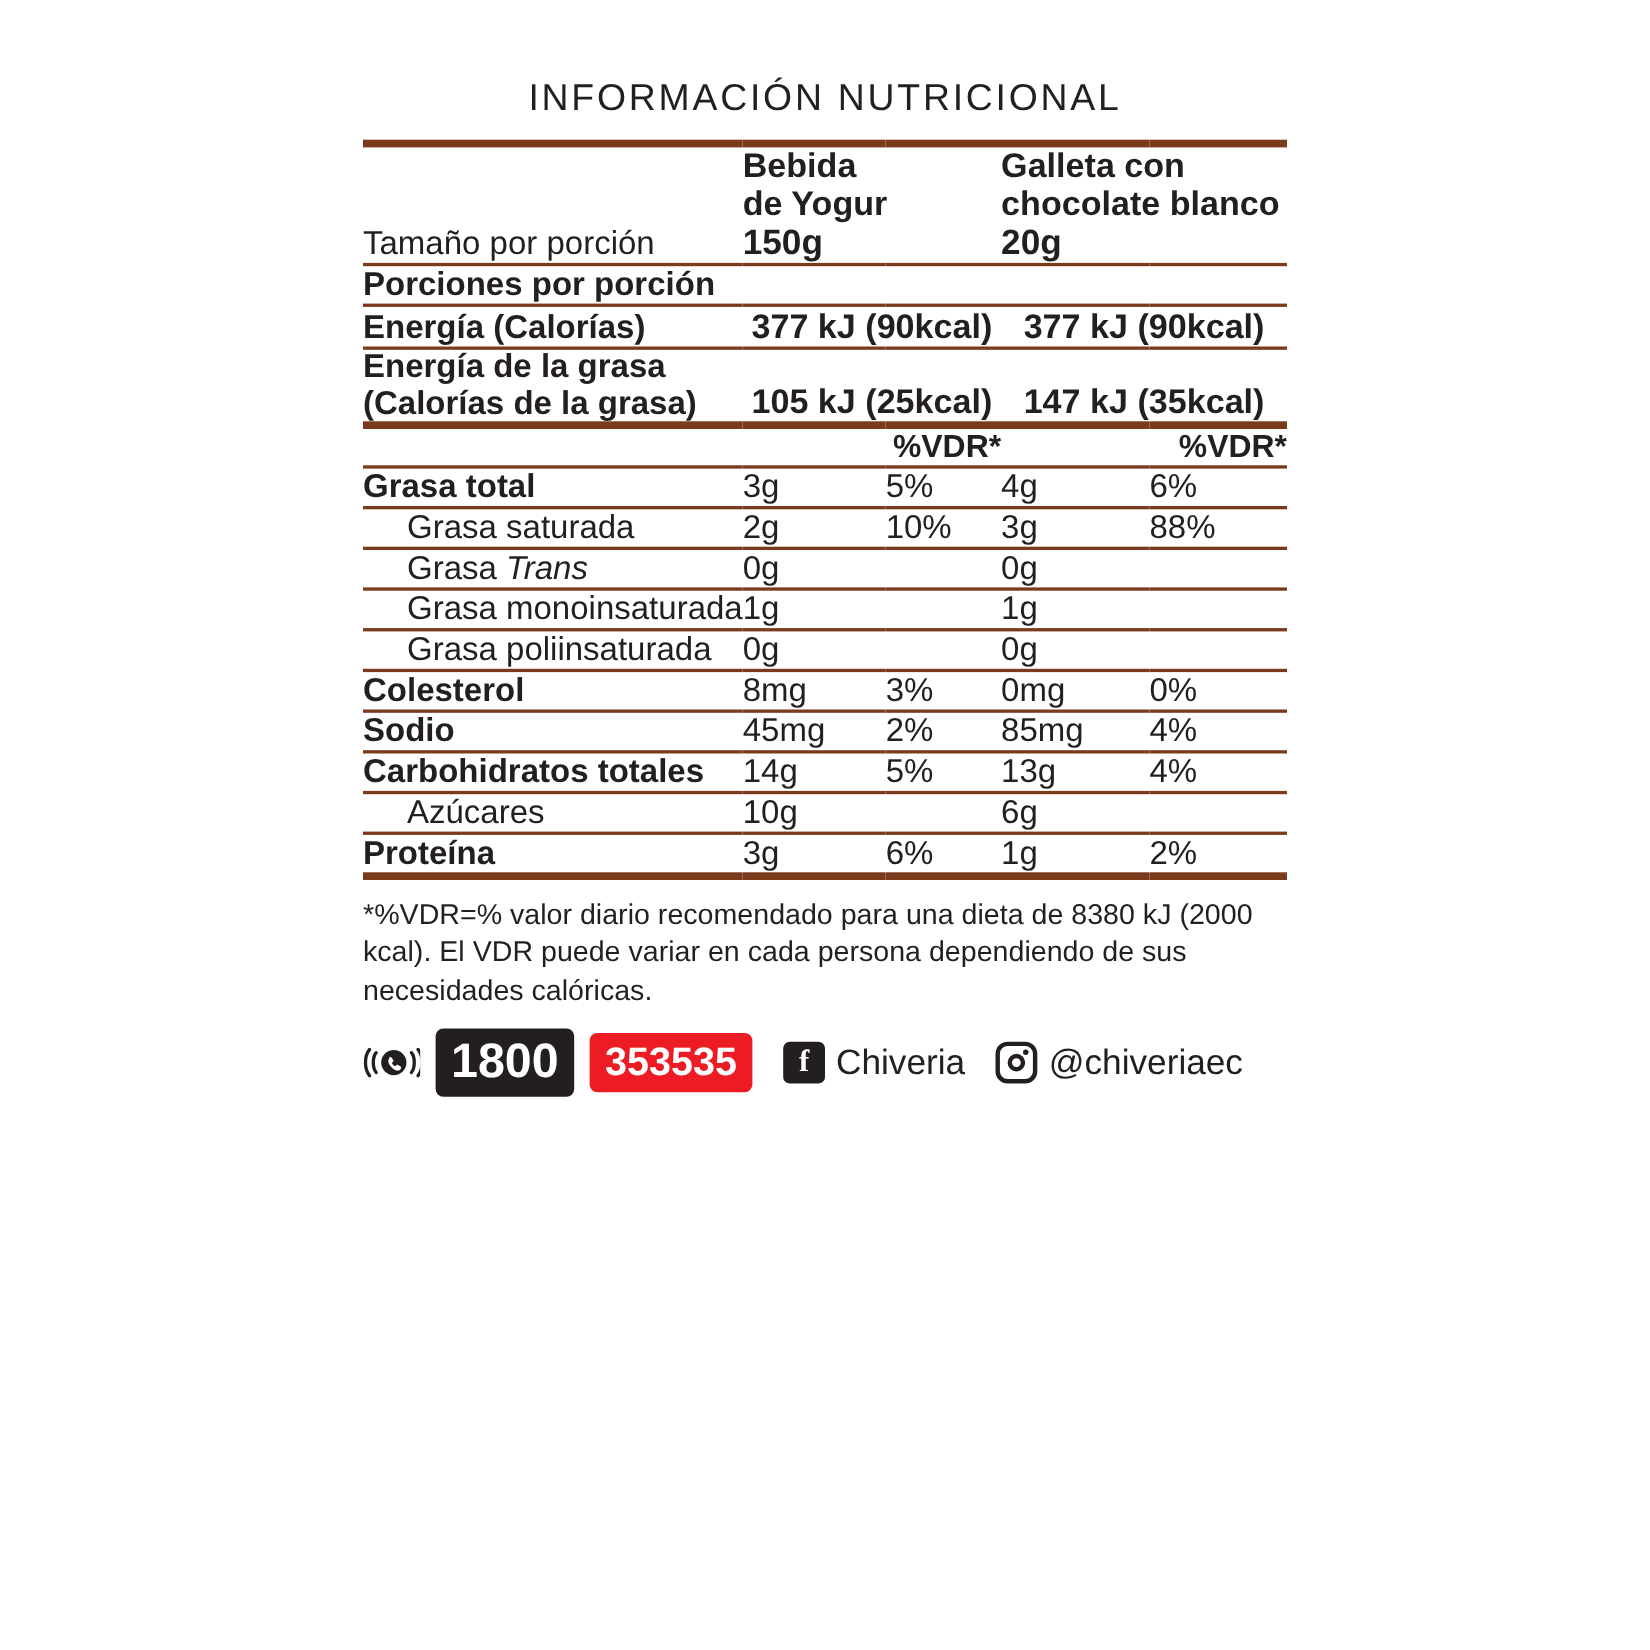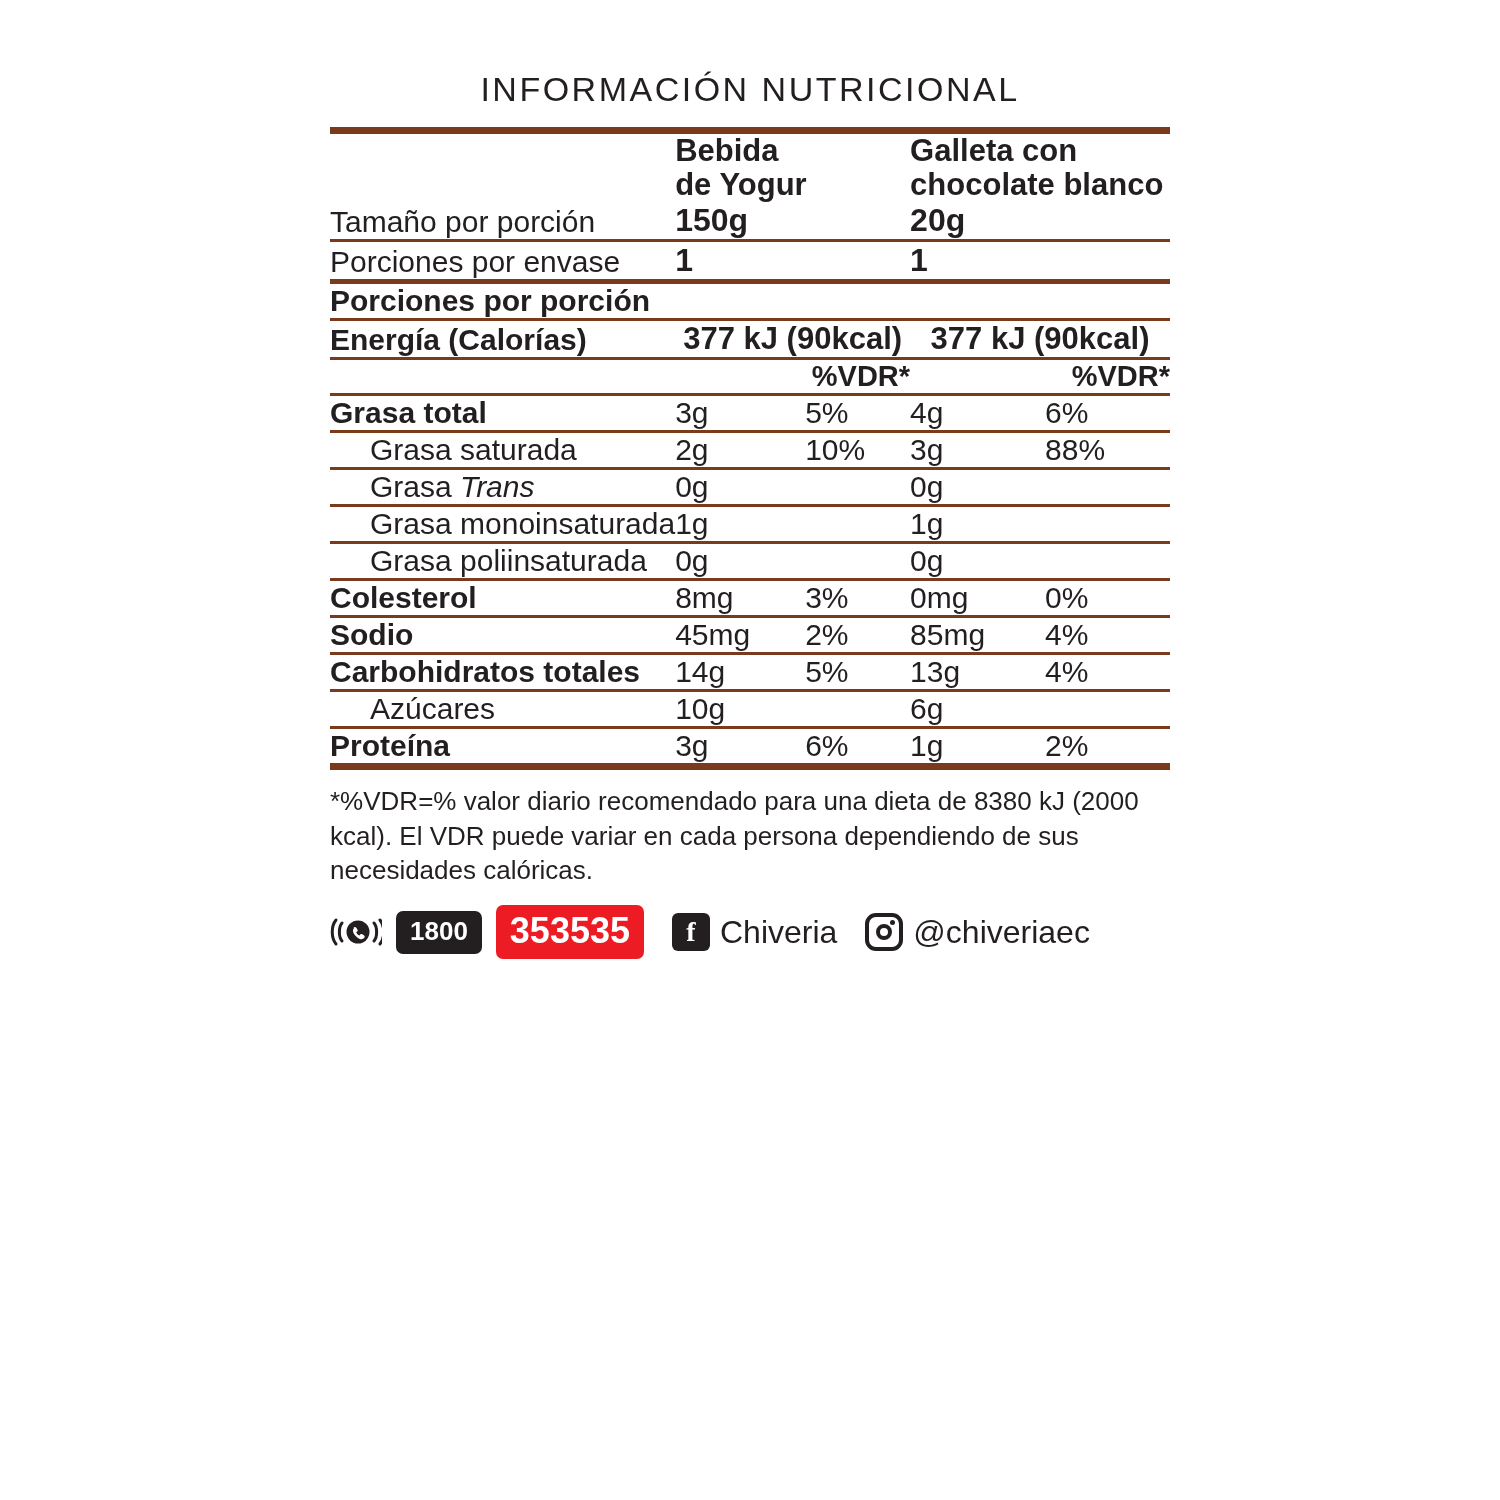--- a/index.html
+++ b/index.html
@@ -110,21 +110,21 @@
   .phone-icon {
     display: flex;
     align-items: center;
     font-size: 30px;
     letter-spacing: -1px;
   }
   .pill-dark {
     background: #231f20;
     color: #ffffff;
     font-weight: bold;
-    font-size: 26px;
+    font-size: 44px;
     padding: 5px 14px 7px 14px;
     border-radius: 7px;
     letter-spacing: 0px;
   }
   .pill-red {
     background: #ed1c24;
     color: #ffffff;
     font-weight: bold;
     font-size: 36px;
     padding: 5px 14px 7px 14px;
@@ -210,37 +210,40 @@
           <div>chocolate blanco</div>
         </td>
       </tr>
 
       <tr class="rule-thin">
         <td class="lbl">Tamaño por porción</td>
         <td class="val big" colspan="2">150g</td>
         <td class="val big" colspan="2">20g</td>
       </tr>
 
-      <tr class="rule-med">
-        <td class="lbl">Porciones por envase</td>
-        <td class="val big" colspan="2">1</td>
-        <td class="val big" colspan="2">1</td>
-      </tr>
 
       <tr class="rule-thin">
         <td class="lbl bold">Porciones por porción</td>
         <td colspan="4"></td>
       </tr>
 
       <tr class="rule-thin">
         <td class="lbl bold">Energía (Calorías)</td>
         <td class="energy-val" colspan="2">377 kJ (90kcal)</td>
         <td class="energy-val" colspan="2">377 kJ (90kcal)</td>
       </tr>
 
+      <tr class="rule-thick">
+        <td class="lbl bold two-line">
+          <div>Energía de la grasa</div>
+          <div>(Calorías de la grasa)</div>
+        </td>
+        <td class="energy-val" colspan="2">105 kJ (25kcal)</td>
+        <td class="energy-val" colspan="2">147 kJ (35kcal)</td>
+      </tr>
 
       <tr class="rule-thin">
         <td></td>
         <td></td>
         <td class="vdr-head">%VDR*</td>
         <td></td>
         <td class="vdr-head">%VDR*</td>
       </tr>
 
       <tr class="rule-thin">

